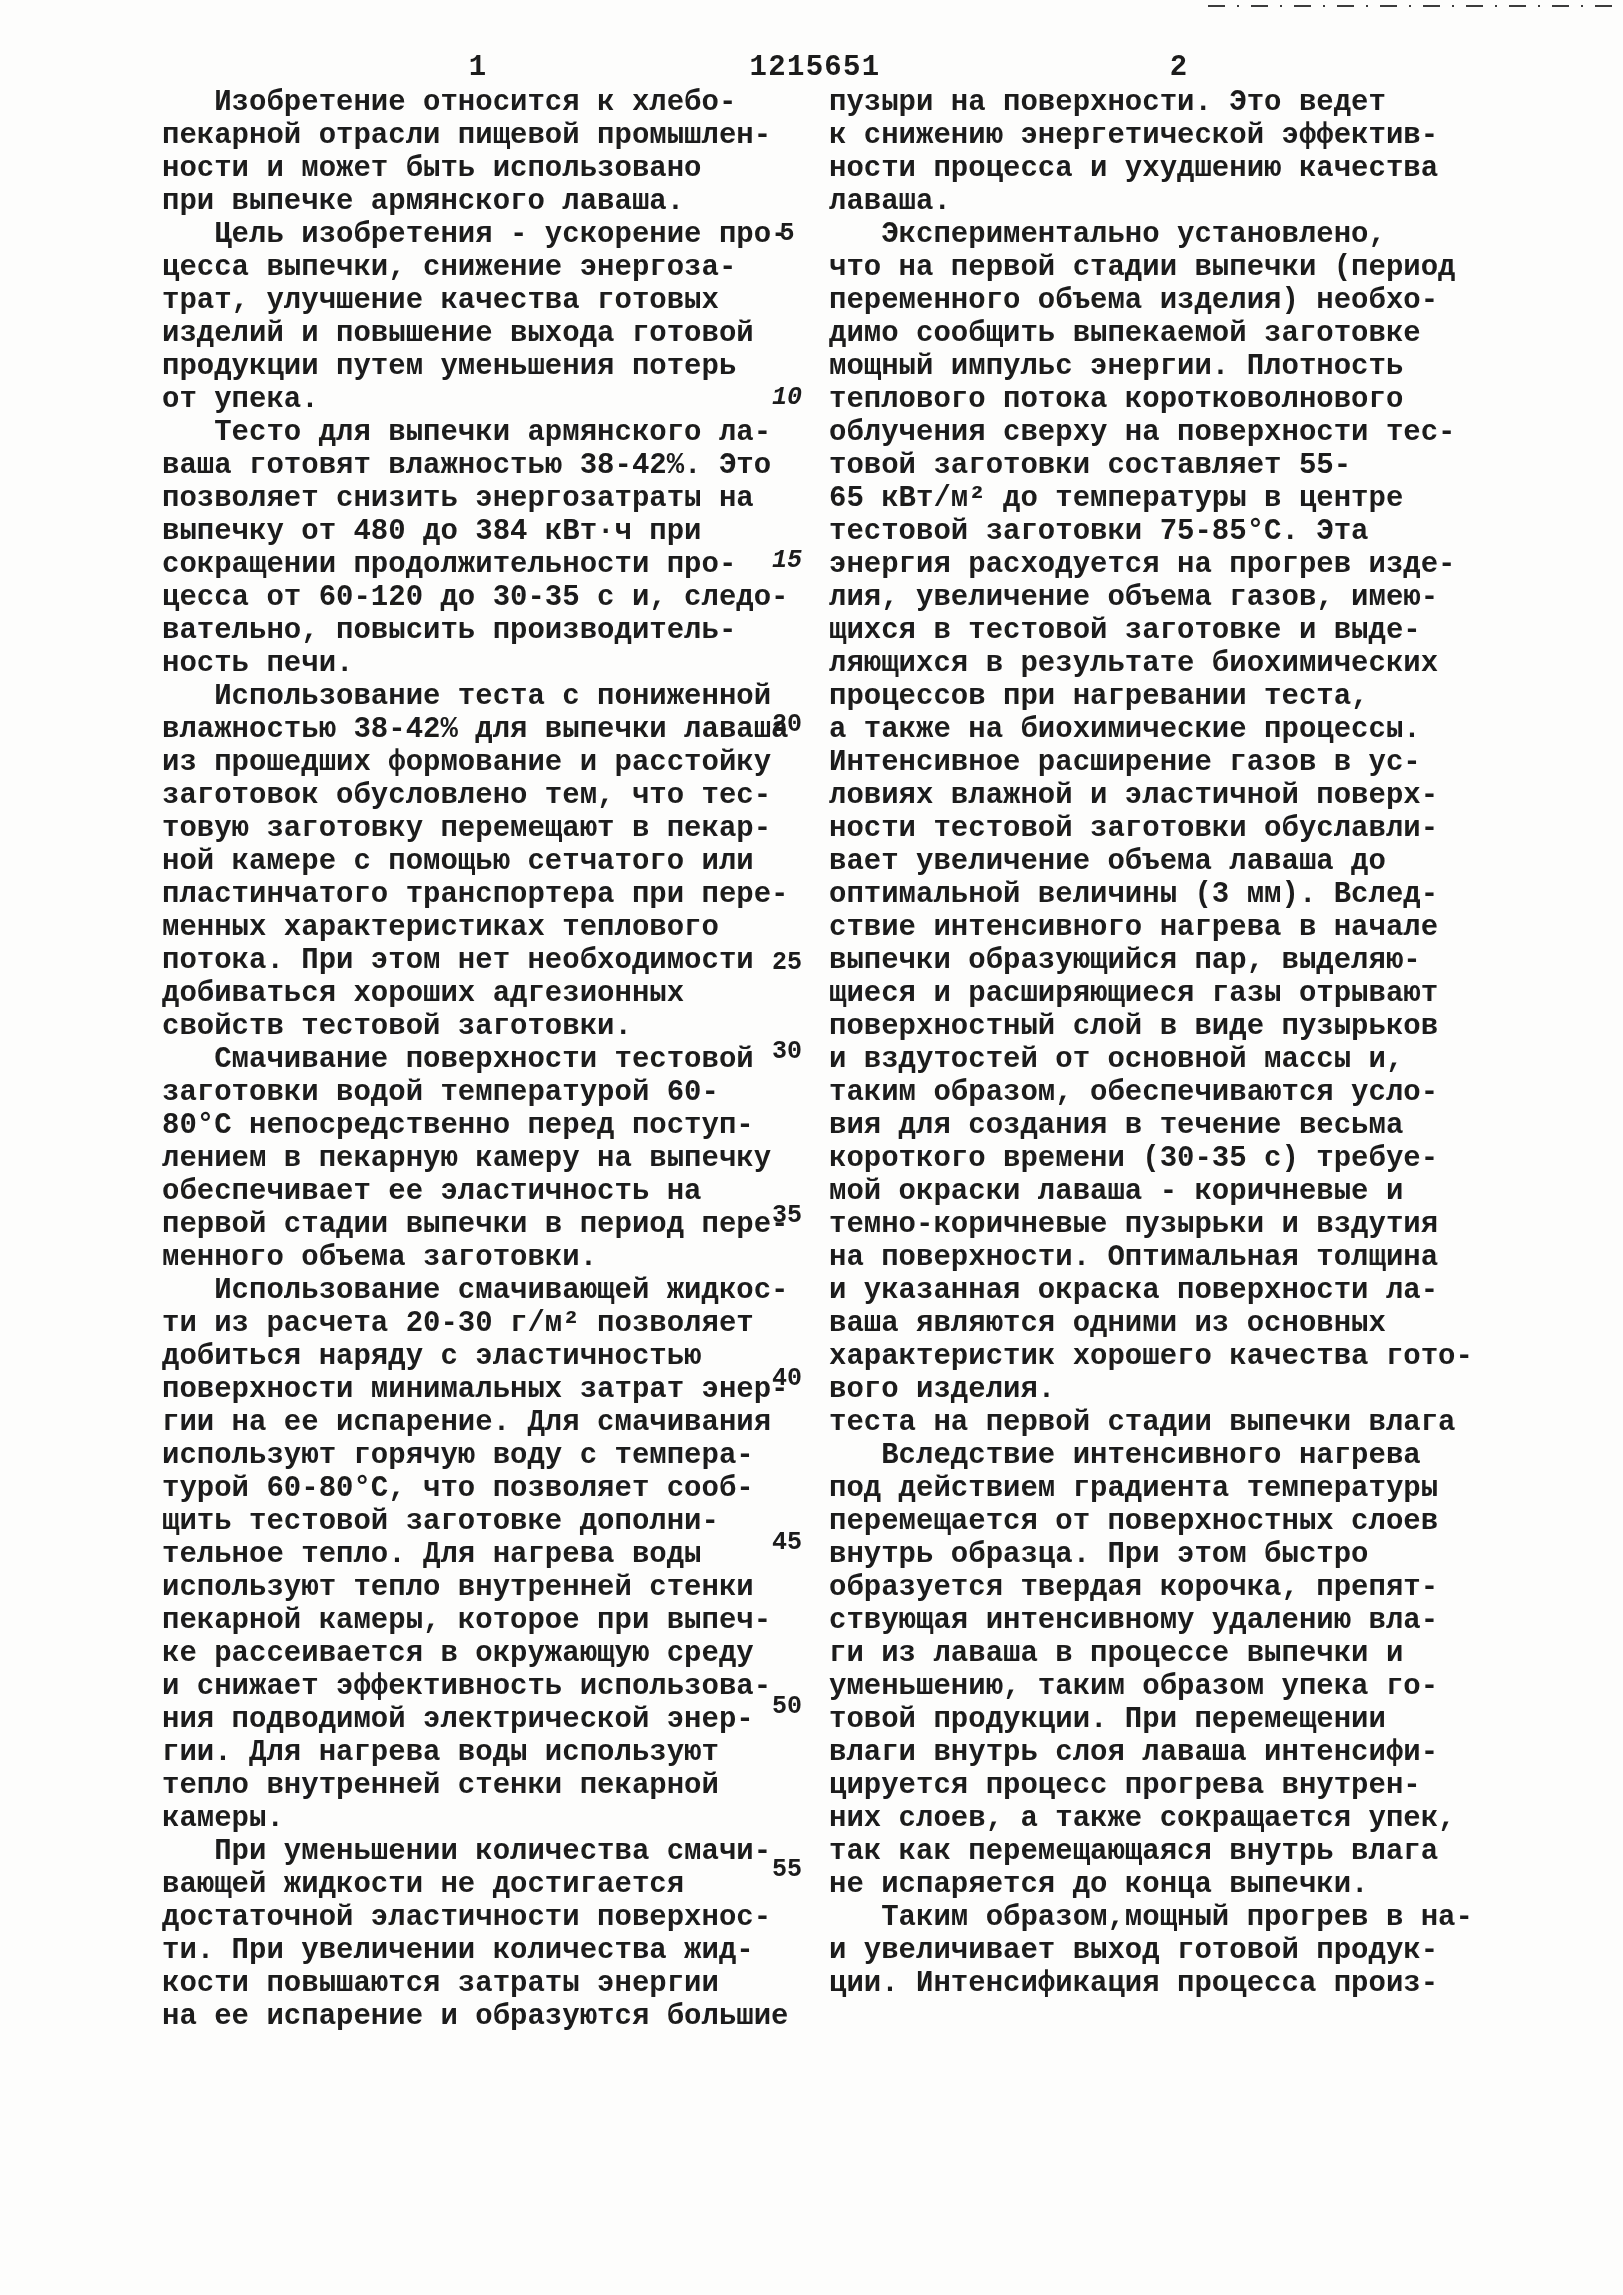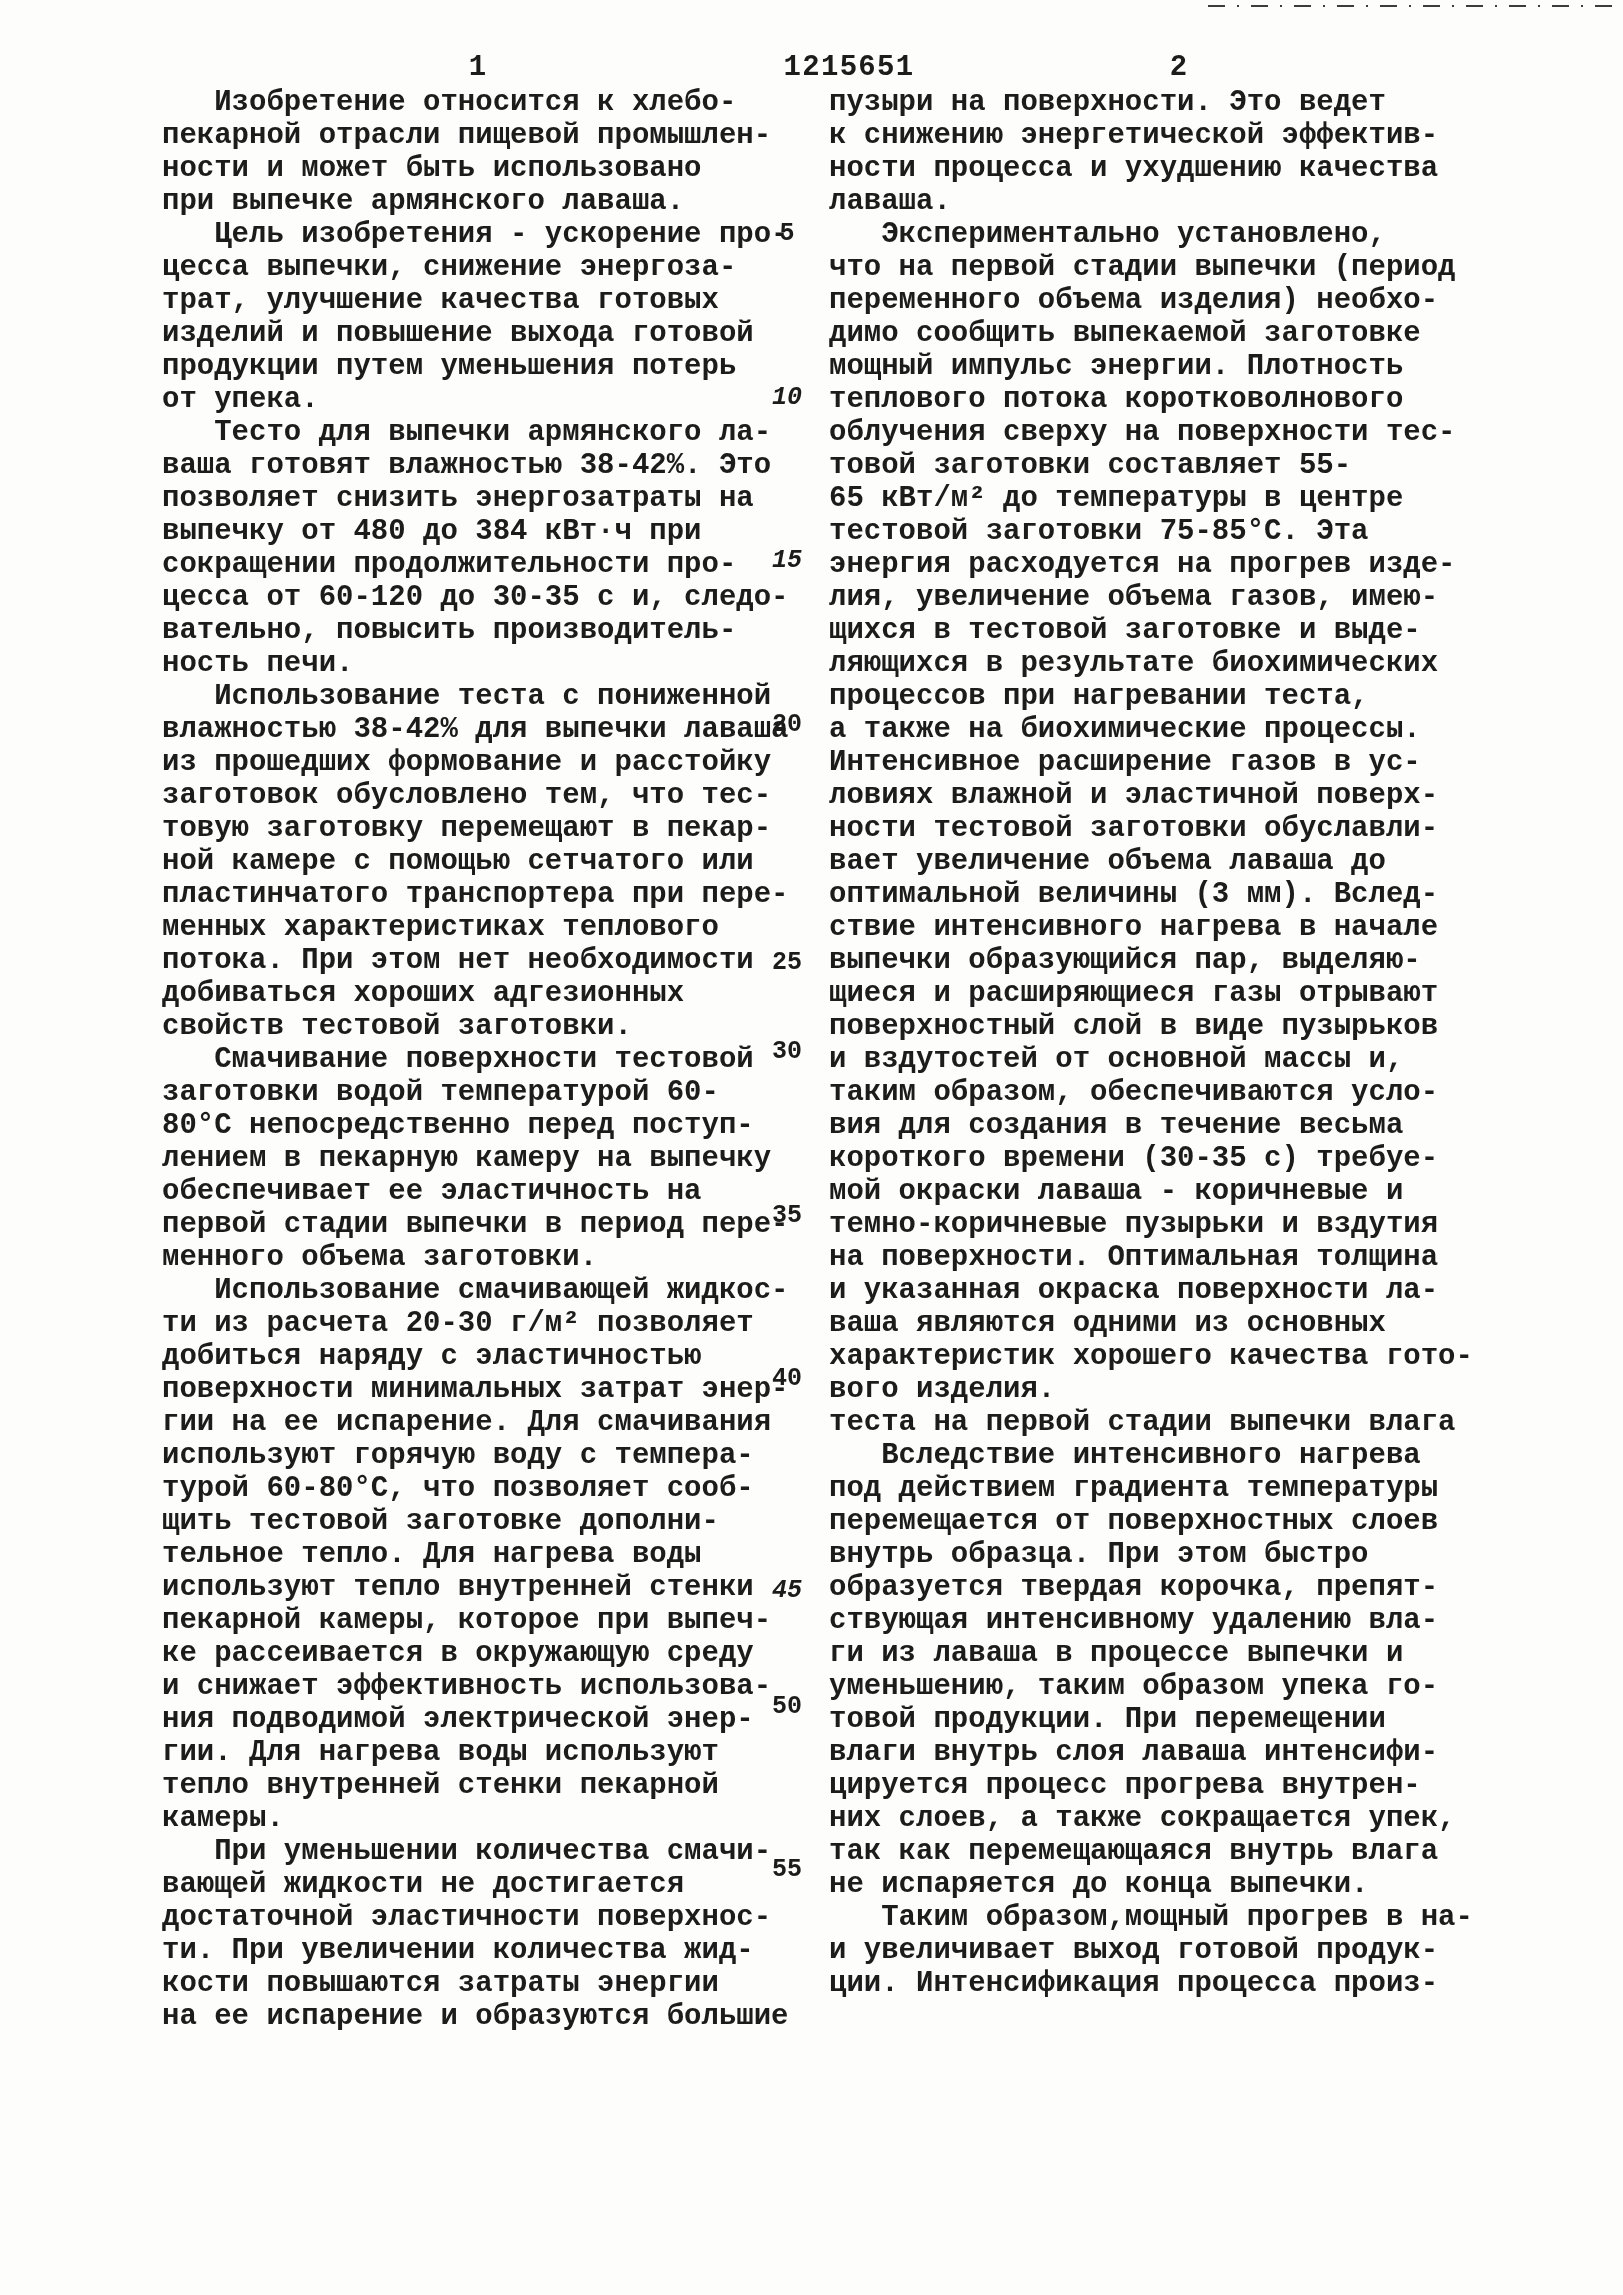--- a/index.html
+++ b/index.html
@@ -15,21 +15,21 @@
   }
   .hdr {
     position: absolute;
     top: 51px;
     height: 34px;
     font-size: 29px;
     line-height: 34px;
     text-align: center;
   }
   #hdr-left  { left: 412px;  width: 131px; }
-  #hdr-mid   { left: 718px; width: 262px; letter-spacing: 1.3px; }
+  #hdr-mid   { left: 684px; width: 262px; letter-spacing: 1.3px; }
   #hdr-right { left: 1113px; width: 131px; }
   .col {
     position: absolute;
     top: 86px;
     font-size: 29px;
     line-height: 33px;
   }
   .col div { height: 33px; white-space: pre; }
   #col-left  { left: 162px;  width: 645px; }
   #col-right { left: 829px; width: 674px; }
@@ -129,21 +129,21 @@
 
   <div id="gutter">
       <div style="top: 131px;">5</div>
       <div style="top: 295px; font-style: italic;">10</div>
       <div style="top: 458px; font-style: italic;">15</div>
       <div style="top: 622px;">20</div>
       <div style="top: 828px; margin-top: 32px;">25</div>
       <div style="top: 949px;">30</div>
       <div style="top: 1113px;">35</div>
       <div style="top: 1276px;">40</div>
-      <div style="top: 1488px; font-style: italic;">45</div>
+      <div style="top: 1440px;">45</div>
       <div style="top: 1604px;">50</div>
       <div style="top: 1767px;">55</div>
     </div>
 
   <div id="col-right" class="col">
       <div>пузыри на поверхности. Это ведет</div>
       <div>к снижению энергетической эффектив-</div>
       <div>ности процесса и ухудшению качества</div>
       <div>лаваша.</div>
       <div>   Экспериментально установлено,</div>

